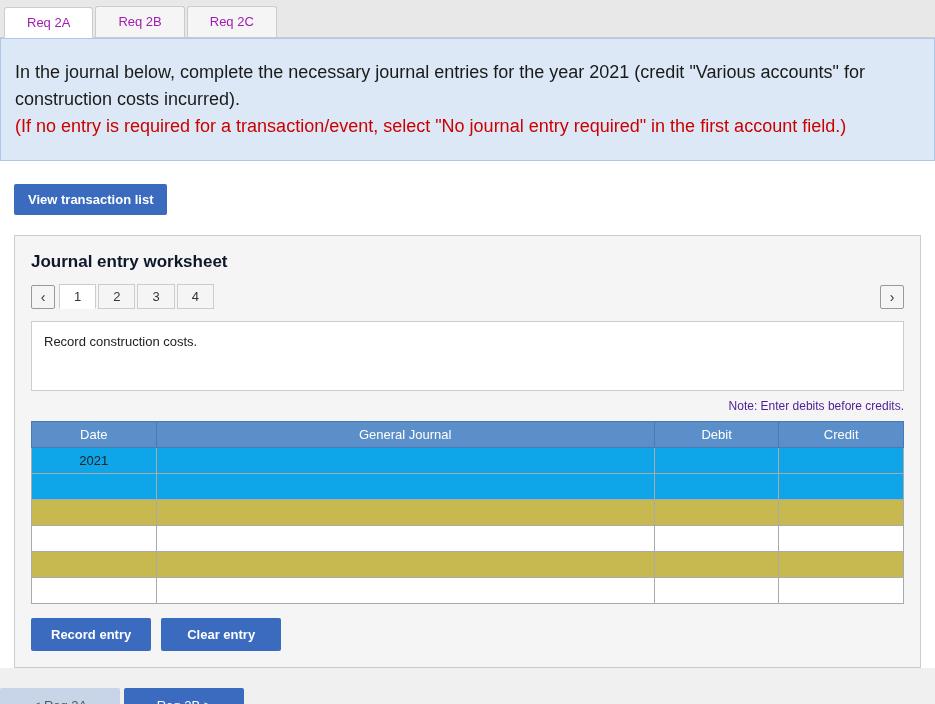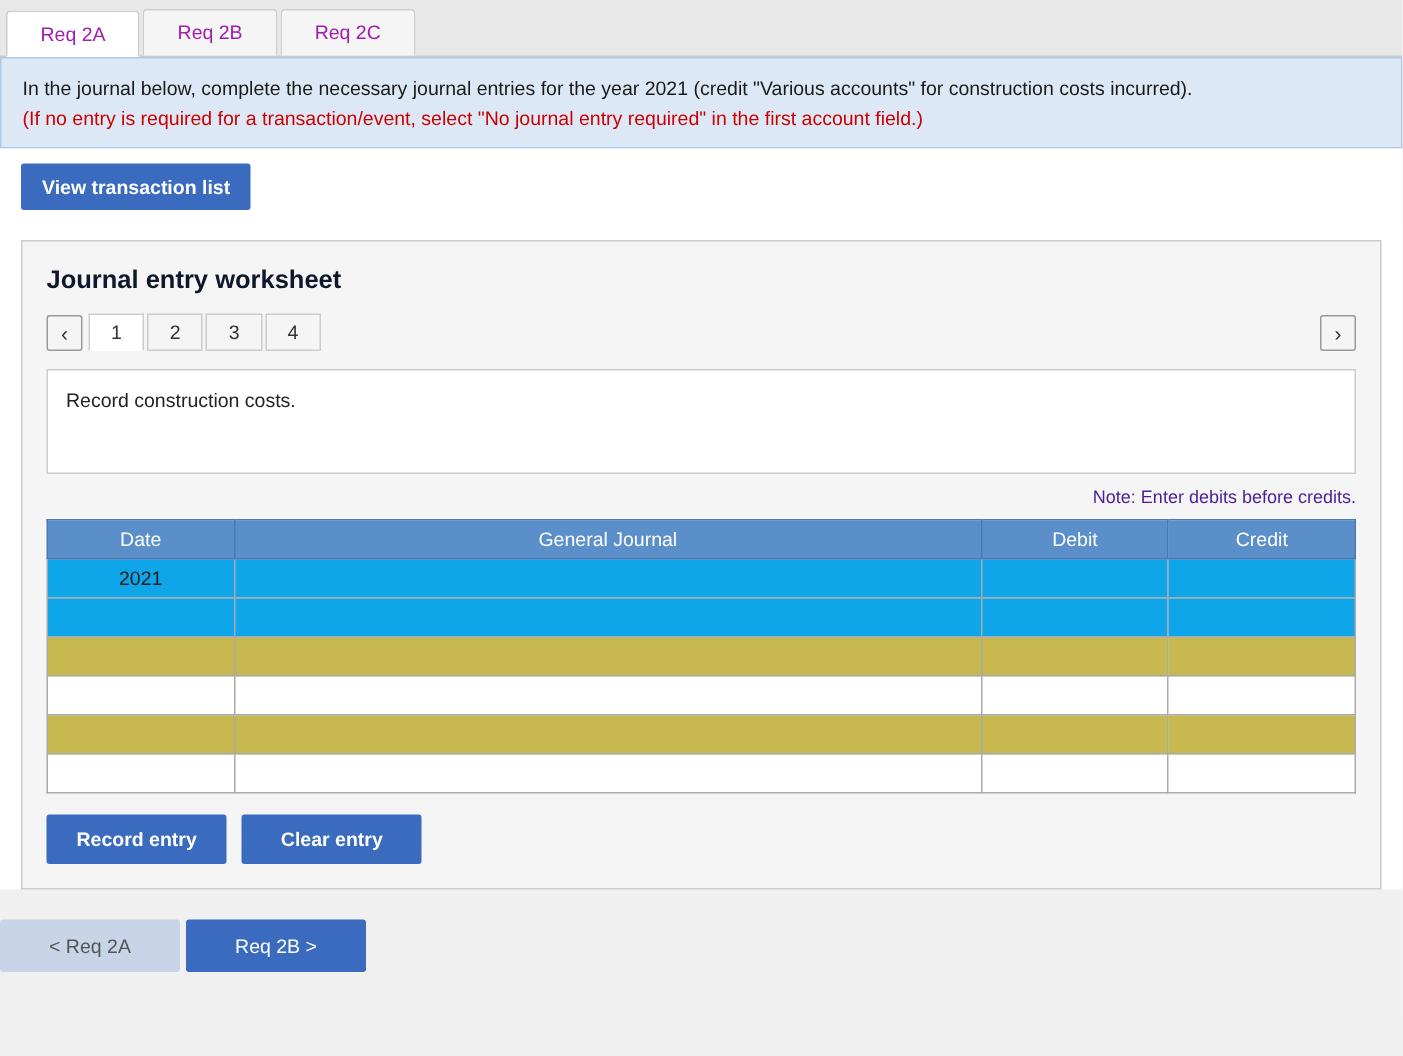--- a/index.html
+++ b/index.html
@@ -36,39 +36,40 @@
       font-weight: normal;
       z-index: 1;
       position: relative;
       bottom: -1px;
     }
 
     
     .instruction-box {
       background: #dce8f5;
       border: 1px solid #b0c8e8;
-      padding: 10px 14px;
+      padding: 20px 14px;
       color: #1a1a1a;
-      font-size: 13px;
+      font-size: 18px;
       line-height: 1.5;
     }
     .instruction-box .red-note {
       color: #cc0000;
     }
 
     
     .btn-blue {
       background: #3a6bbf;
       color: #fff;
       border: none;
       padding: 8px 14px;
       cursor: pointer;
       font-size: 13px;
       font-weight: bold;
       border-radius: 2px;
+      margin-top: 13px;
     }
 
     .view-transaction-area {
       padding: 10px 14px;
       background: #fff;
     }
 
     
     .worksheet-container {
       margin: 10px 14px;

